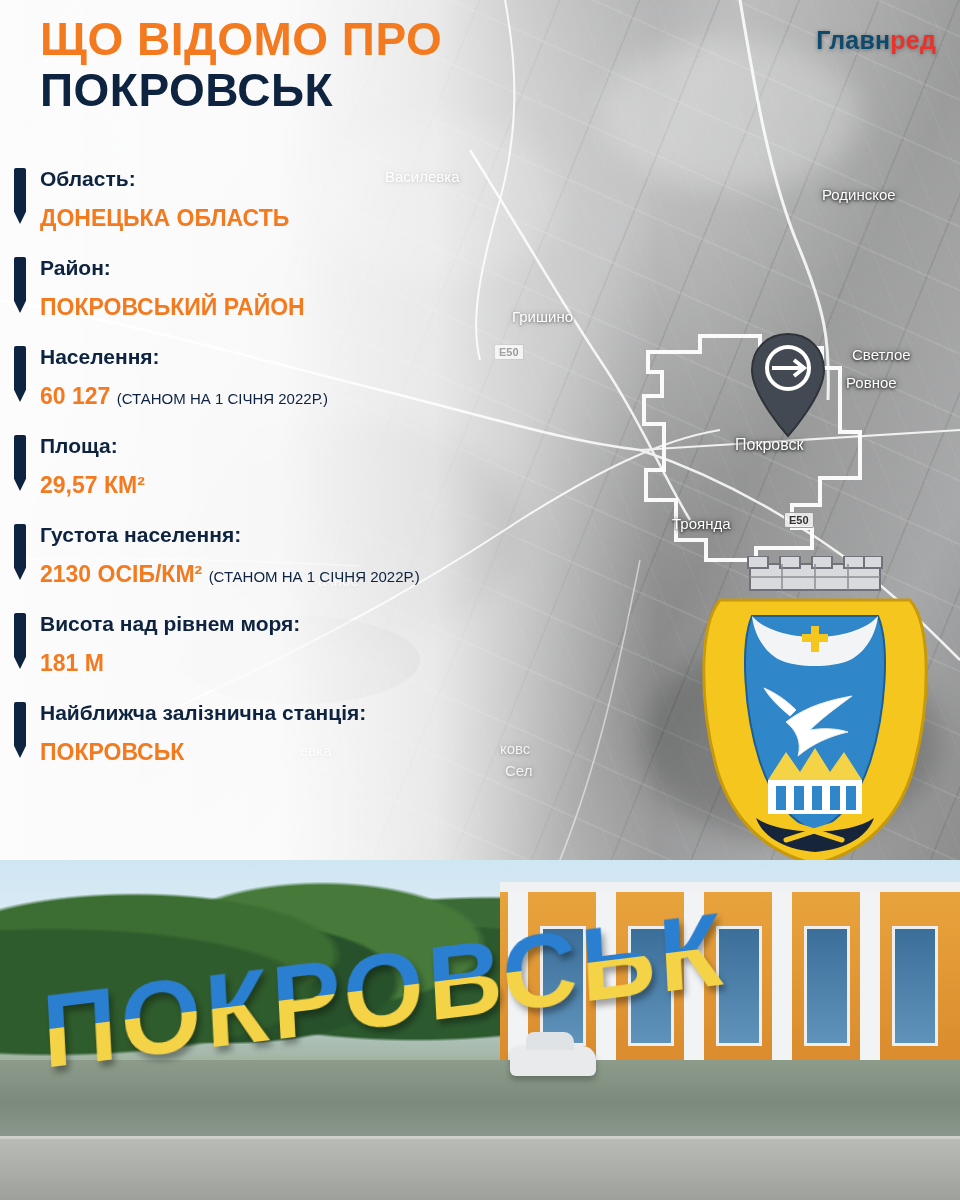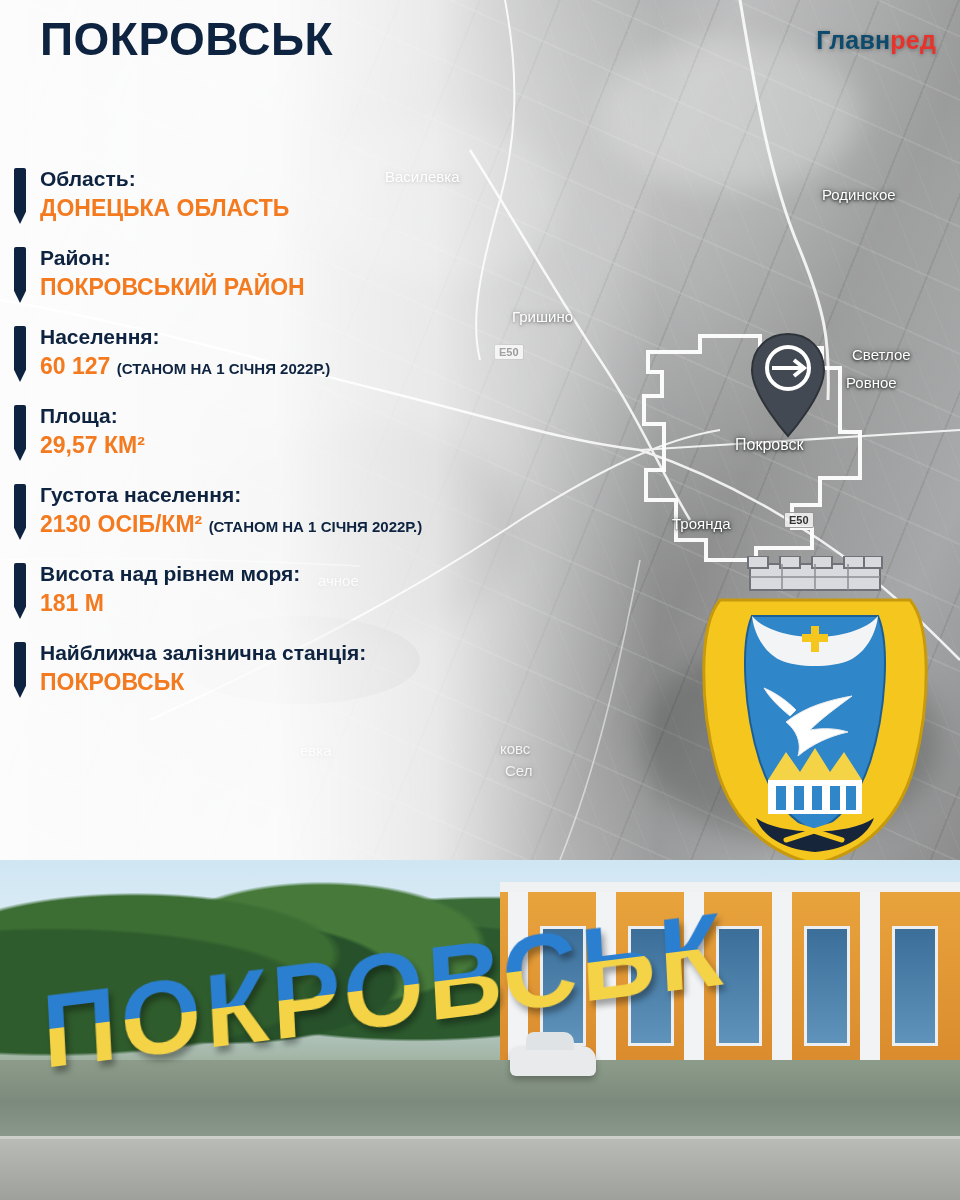--- a/index.html
+++ b/index.html
@@ -95,24 +95,24 @@
     width: 12px; height: 56px;
     background: #0d2340;
     border-radius: 2px 2px 6px 2px;
     clip-path: polygon(0 0, 100% 0, 100% 78%, 50% 100%, 0 78%);
   }
   .fact .k {
     color:#0d2340; font-size: 21px; font-weight: 700; line-height: 1.25;
   }
   .fact .v {
     color:#f47a20; font-size: 23px; font-weight: 700; line-height: 1.25;
-    text-transform: uppercase; margin-top: 2px;
+    text-transform: uppercase; margin-top: 12px;
   }
   .fact .note {
-    color:#0d2340; font-size: 15px; font-weight: 700; text-transform: uppercase;
+    color:#0d2340; font-size: 15px; font-weight: 400; text-transform: uppercase;
   }
 
   
   .coa { position:absolute; left: 690px; top: 556px; width: 250px; height: 310px; }
 
   
   .photo {
     position:absolute; left:0; top:860px; width:960px; height:340px;
     overflow:hidden;
     background: linear-gradient(#b8d8ea 0%, #cfe4f0 34%, #9fb2a0 60%, #7d8c80 100%);
@@ -233,20 +233,21 @@
         <circle cx="40" cy="38" r="21" fill="none" stroke="#ffffff" stroke-width="4"></circle>
         <line x1="24" y1="38" x2="56" y2="38" stroke="#ffffff" stroke-width="4"></line>
         <polyline points="46,30 56,38 46,46" fill="none" stroke="#ffffff" stroke-width="4"></polyline>
       </svg>
     </div>
   </div>
 
   <div class="scrim"></div>
 
   <div class="title">
+    <span>ЩО ВІДОМО ПРО</span>
     <span class="ln2">ПОКРОВСЬК</span>
   </div>
 
   <div class="brand">
     <span class="b1">Главн</span><span class="b2">ред</span>
   </div>
 
   <div class="facts">
 
     <div class="fact">

